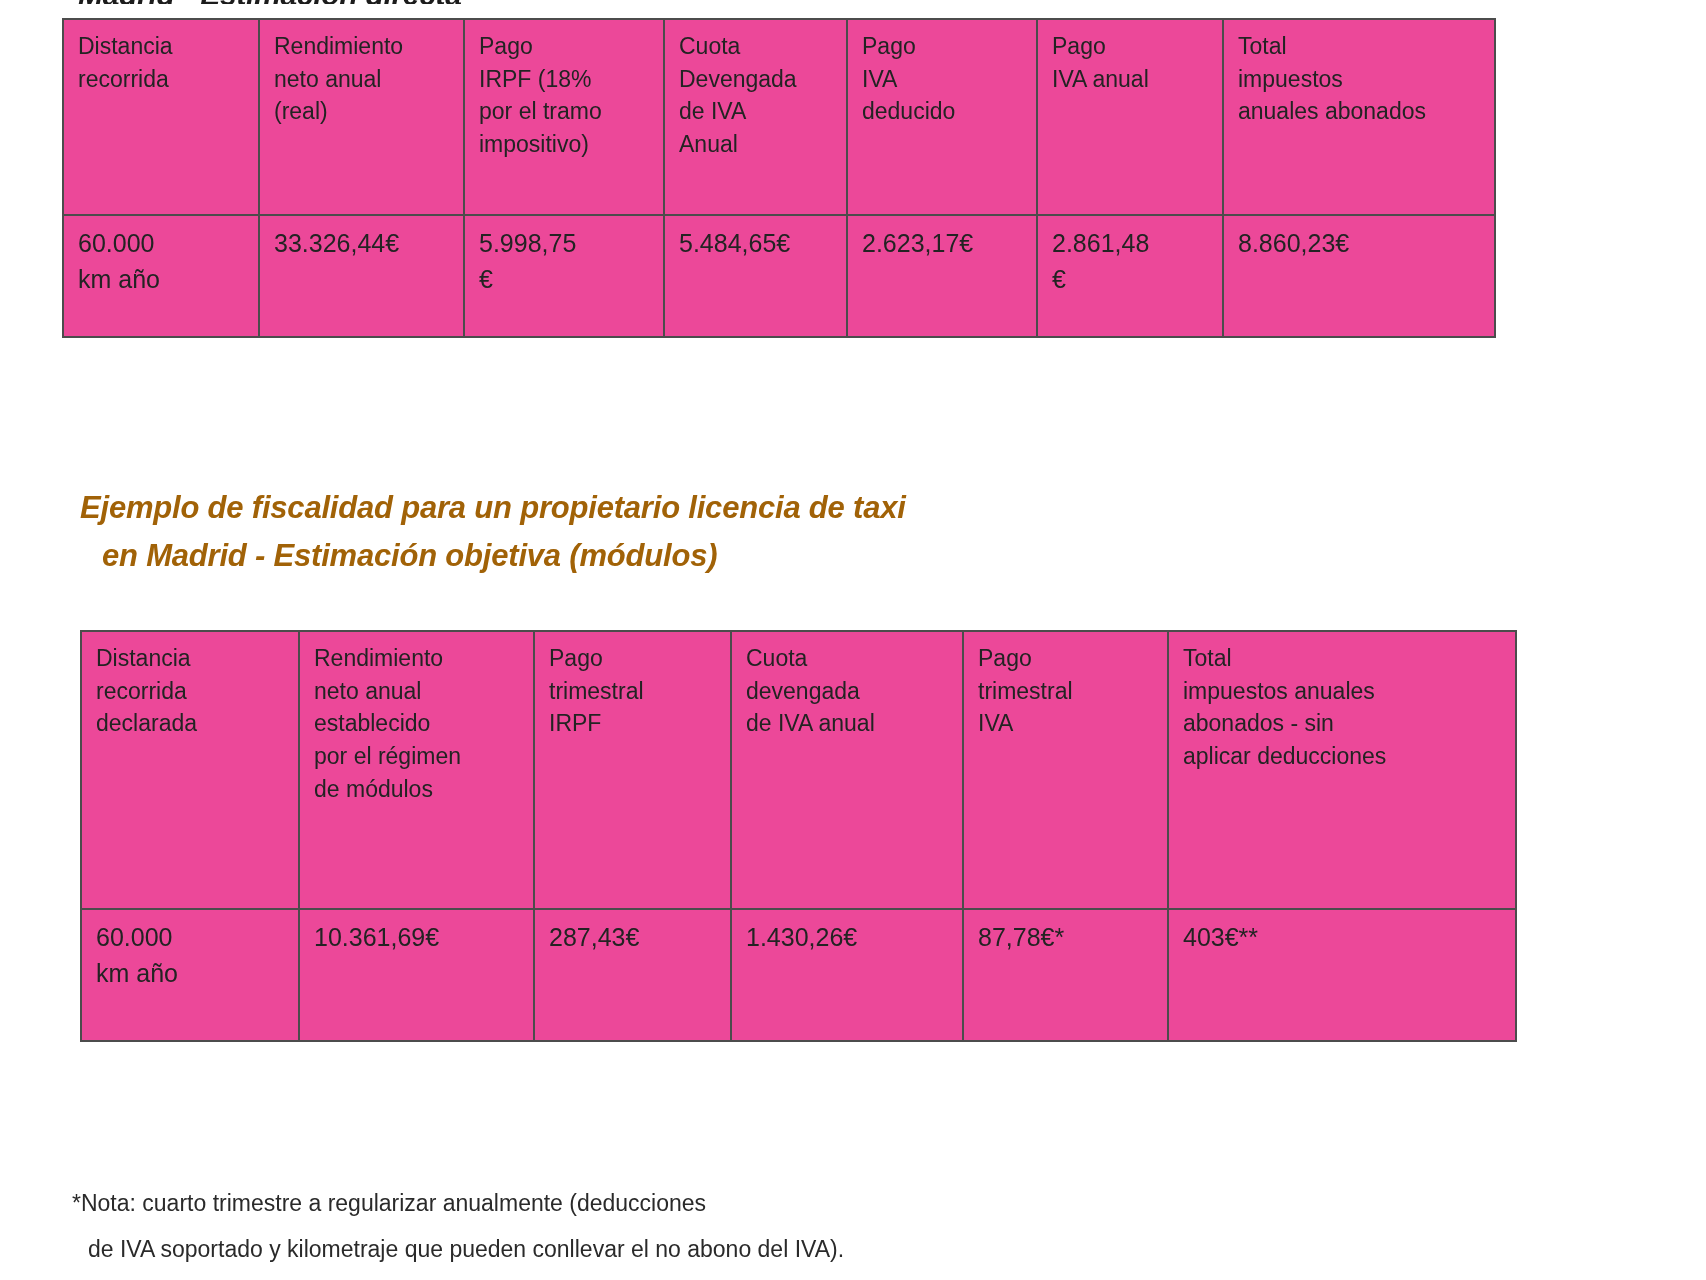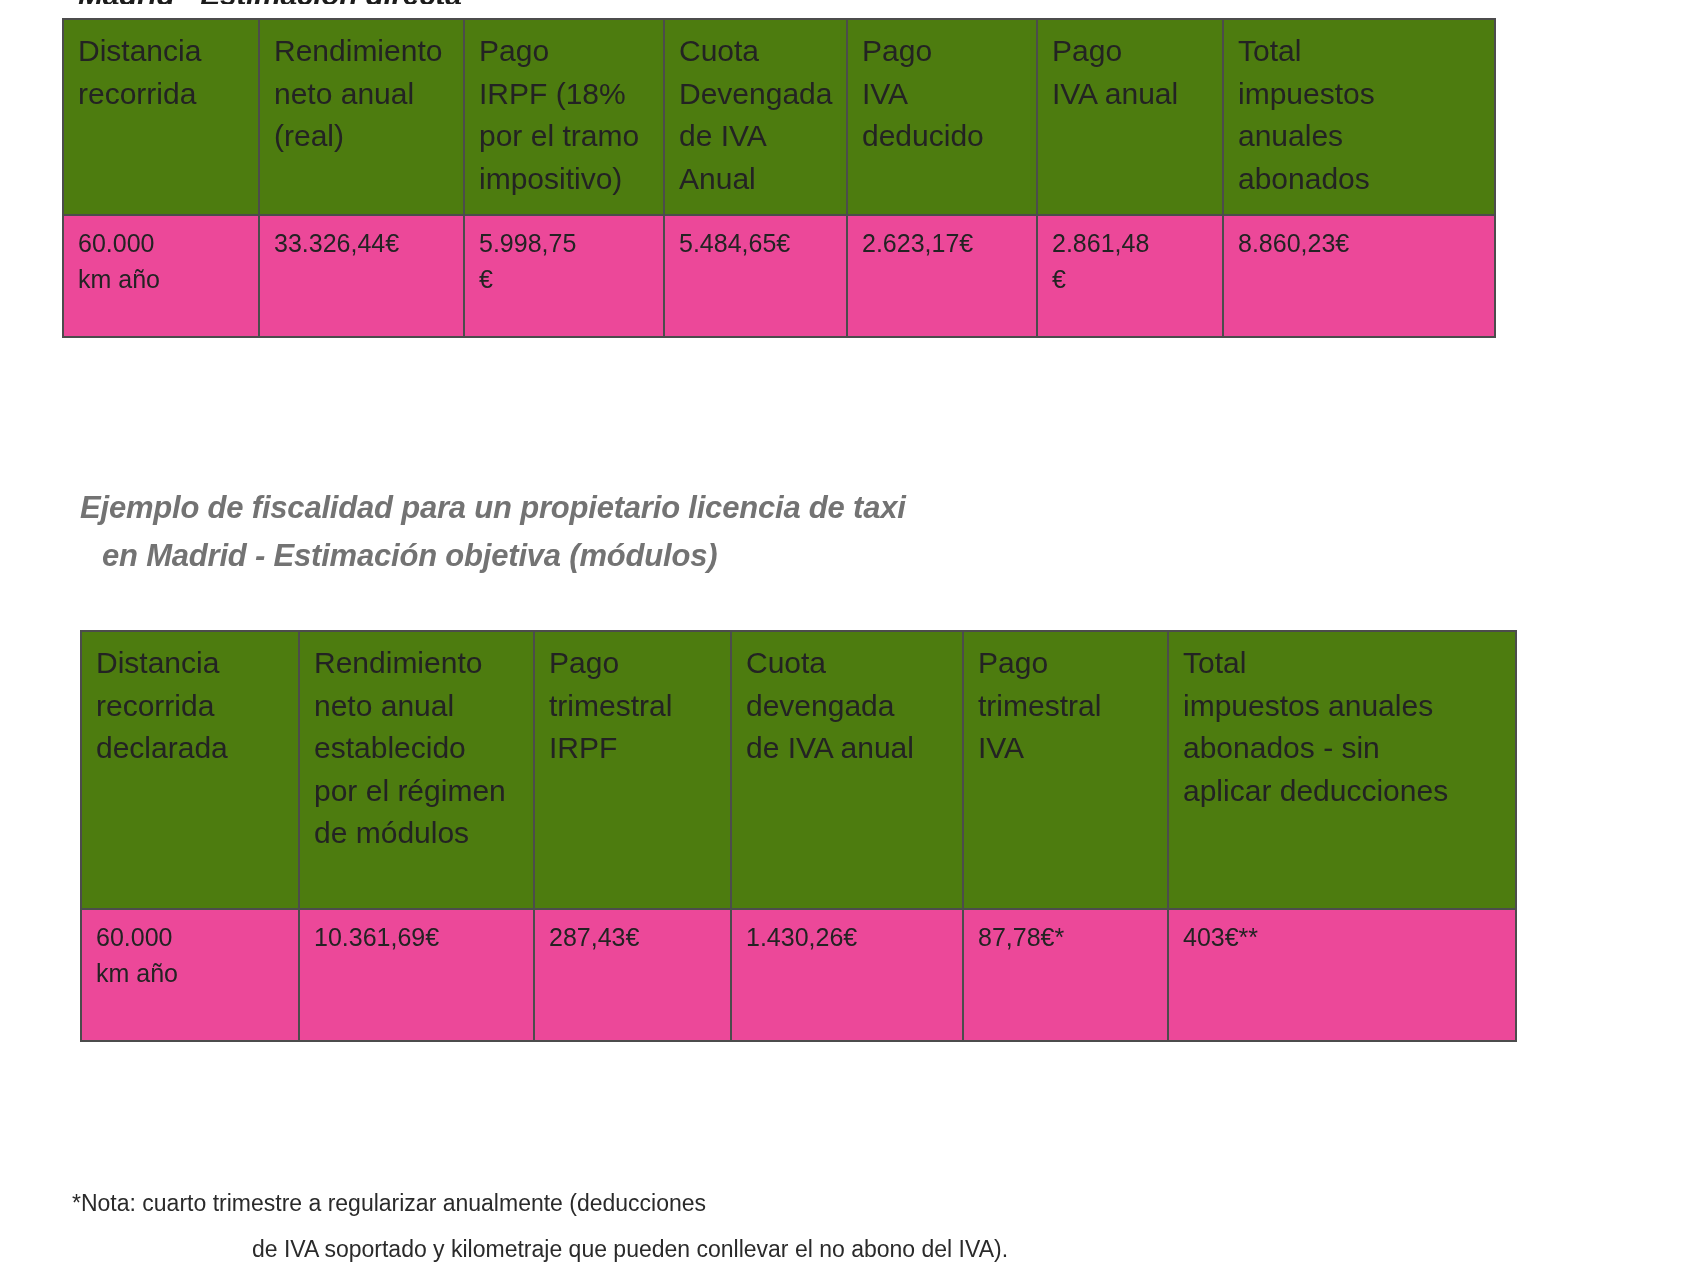--- a/index.html
+++ b/index.html
@@ -44,22 +44,22 @@
     table-layout: fixed;
     background: #fdfdfd;
   }
   .tbl td {
     border: 2px solid #4c4c4c;
     vertical-align: top;
     padding: 10px 12px 8px 14px;
     line-height: 1.42;
   }
   .tbl .hdr td {
-    background: #4d7c0f;
-    font-size: 30px;
+    background: #ec4899;
+    font-size: 23px;
     color: #232323;
   }
   .tbl .datarow td {
     background: #ec4899;
     font-size: 25px;
     color: #232323;
   }
   .b { font-weight: normal; }
 
   
@@ -73,21 +73,21 @@
 
   
   .section-title {
     position: absolute;
     left: 80px;
     top: 484px;
     width: 1200px;
     font-size: 31px;
     font-weight: bold;
     font-style: italic;
-    color: #737373;
+    color: #a16207;
     line-height: 1.55;
     letter-spacing: -0.2px;
   }
   .section-title .l2 { display: block; padding-left: 22px; }
 
   
   #table-estimacion-objetiva {
     left: 80px;
     top: 630px;
     width: 1435px;
@@ -98,21 +98,21 @@
   
   .footnote {
     position: absolute;
     left: 72px;
     top: 1180px;
     width: 1100px;
     font-size: 23px;
     color: #2a2a2a;
     line-height: 2.0;
   }
-  .footnote .fl2 { display: block; padding-left: 16px; text-align: center; }
+  .footnote .fl2 { display: block; padding-left: 16px; }
 </style>
 </head>
 <body>
 
 <div class="page">
 
   <div class="clipped-heading">Madrid - Estimación directa</div>
 
   <table class="tbl" id="table-estimacion-directa">
     <colgroup>

